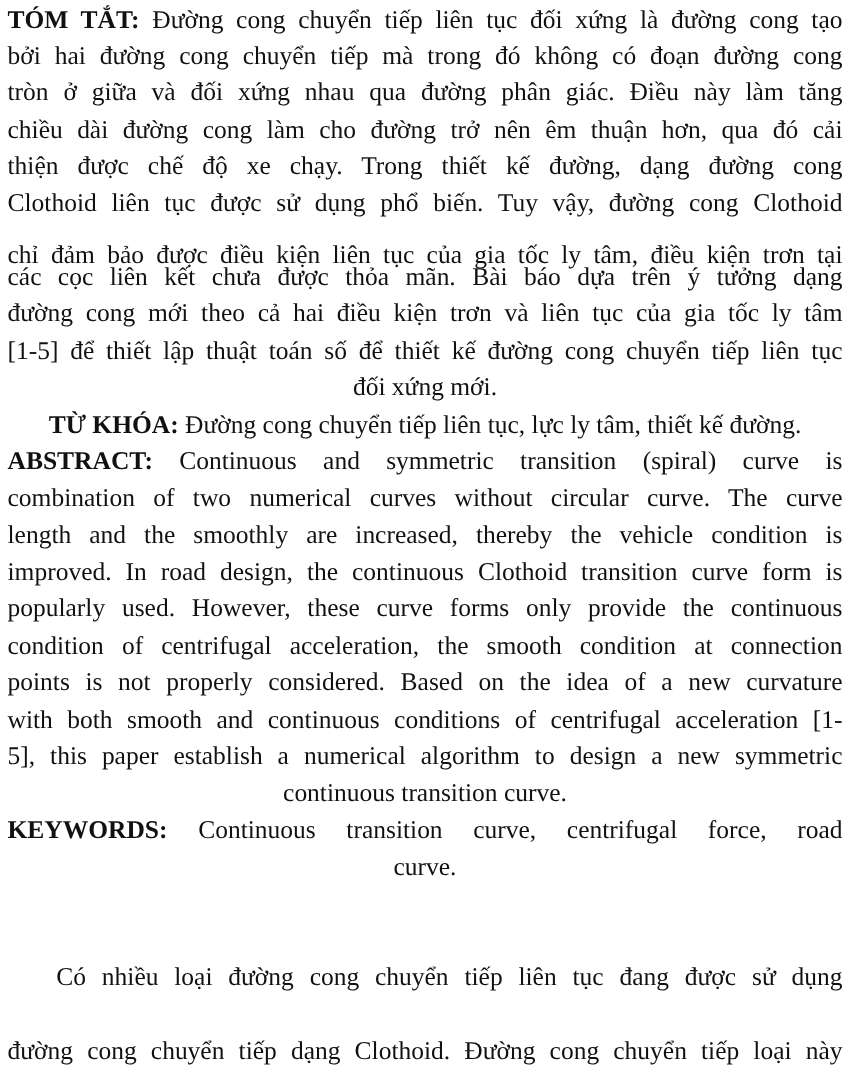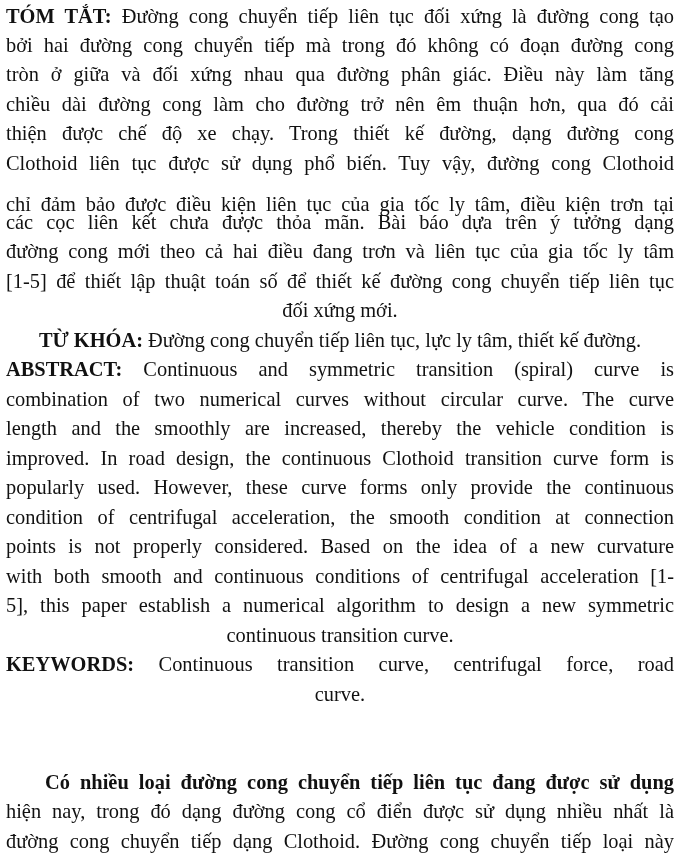--- a/index.html
+++ b/index.html
@@ -10,37 +10,37 @@
   }
   .page { position: relative; width: 680px; height: 858px; padding: 0 6px 16px 6px; box-sizing: border-box; }
   .line {
     position: absolute; left: 6px; width: 668px;
     font-size: 20.4px; line-height: 29.4px; height: 29.4px;
     white-space: nowrap; overflow: visible;
   }
   .just { text-align: justify; text-align-last: justify; }
   .left { text-align: center; }
   .b { font-weight: bold; }
-  .indent { padding-left: 39px; box-sizing: border-box; font-weight: bold; }
+  .indent { padding-left: 39px; box-sizing: border-box; }
 </style>
 </head>
 <body>
 
 <div class="page">
 
   <div>
     <div class="line just" style="top:2px"><span class="b">TÓM TẮT:</span><span> Đường cong chuyển tiếp liên tục đối xứng là đường cong tạo</span></div>
     <div class="line just" style="top:31px">bởi hai đường cong chuyển tiếp mà trong đó không có đoạn đường cong</div>
     <div class="line just" style="top:60px">tròn ở giữa và đối xứng nhau qua đường phân giác. Điều này làm tăng</div>
     <div class="line just" style="top:90px">chiều dài đường cong làm cho đường trở nên êm thuận hơn, qua đó cải</div>
     <div class="line just" style="top:119px">thiện được chế độ xe chạy. Trong thiết kế đường, dạng đường cong</div>
     <div class="line just" style="top:149px">Clothoid liên tục được sử dụng phổ biến. Tuy vậy, đường cong Clothoid</div>
     <div class="line just" style="top:190px">chỉ đảm bảo được điều kiện liên tục của gia tốc ly tâm, điều kiện trơn tại</div>
     <div class="line just" style="top:208px">các cọc liên kết chưa được thỏa mãn. Bài báo dựa trên ý tưởng dạng</div>
-    <div class="line just" style="top:237px">đường cong mới theo cả hai điều đang trơn và liên tục của gia tốc ly tâm</div>
+    <div class="line just" style="top:237px">đường cong mới theo cả hai điều kiện trơn và liên tục của gia tốc ly tâm</div>
     <div class="line just" style="top:267px">[1-5] để thiết lập thuật toán số để thiết kế đường cong chuyển tiếp liên tục</div>
     <div class="line left" style="top:296px">đối xứng mới.</div>
   </div>
 
   <div class="line left" style="top:326px"><span class="b">TỪ KHÓA:</span><span> Đường cong chuyển tiếp liên tục, lực ly tâm, thiết kế đường.</span></div>
 
   <div>
     <div class="line just" style="top:355px"><span class="b">ABSTRACT:</span><span> Continuous and symmetric transition (spiral) curve is</span></div>
     <div class="line just" style="top:385px">combination of two numerical curves without circular curve. The curve</div>
     <div class="line just" style="top:414px">length and the smoothly are increased, thereby the vehicle condition is</div>
@@ -52,16 +52,15 @@
     <div class="line just" style="top:591px">5], this paper establish a numerical algorithm to design a new symmetric</div>
     <div class="line left" style="top:621px">continuous transition curve.</div>
   </div>
 
   <div>
     <div class="line just" style="top:650px"><span class="b">KEYWORDS:</span><span> Continuous transition curve, centrifugal force, road</span></div>
     <div class="line left" style="top:680px">curve.</div>
   </div>
 
   <div class="line just indent" style="top:768px">Có nhiều loại đường cong chuyển tiếp liên tục đang được sử dụng</div>
-  <div class="line just" style="top:797px">hiện nay, trong đó dạng đường cong cổ điển được sử dụng nhiều nhất là</div>
   <div class="line just" style="top:827px">đường cong chuyển tiếp dạng Clothoid. Đường cong chuyển tiếp loại này</div>
 
 </div>
 
 </body></html>

